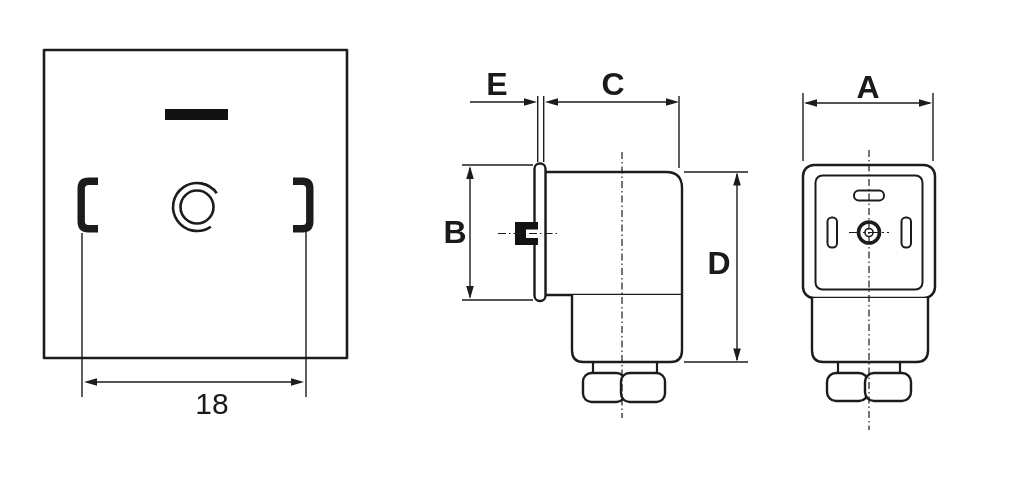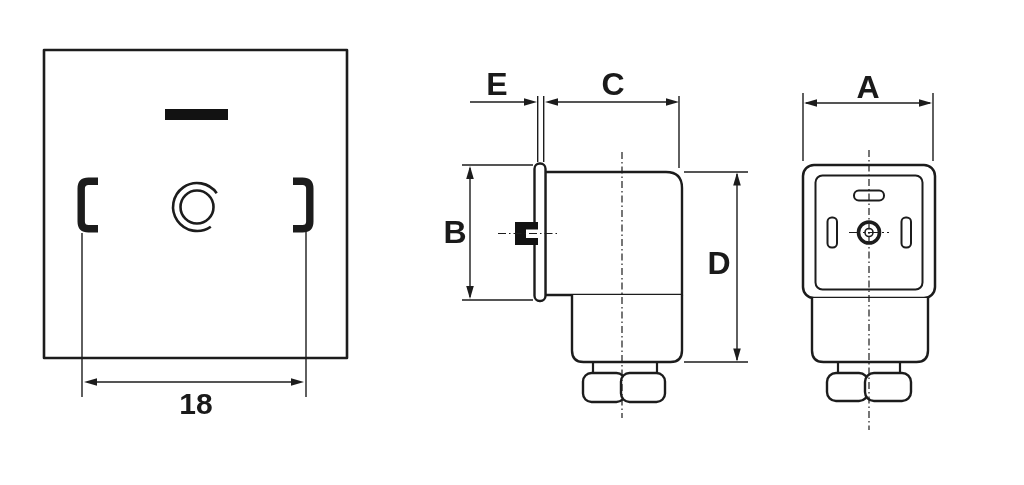--- a/index.html
+++ b/index.html
@@ -121,20 +121,20 @@
         <line x1="838" y1="362" x2="838" y2="373" stroke-width="2.2"></line>
         <line x1="900" y1="362" x2="900" y2="373" stroke-width="2.2"></line>
         <rect x="827" y="373" width="41" height="28" rx="9" stroke-width="2.4" fill="#ffffff"></rect>
         <rect x="865" y="373" width="46" height="28" rx="9" stroke-width="2.4" fill="#ffffff"></rect>
 
         <line x1="869" y1="150" x2="869" y2="430" stroke-width="1.2" stroke-dasharray="7 3 1.5 3"></line>
       </g>
     </g>
   </svg>
 
-  <div class="dim-label number" style="left:196px;top:404px;font-weight:bold;">18</div>
+  <div class="dim-label number" style="left:212px;top:404px;">18</div>
   <div class="dim-label letter" style="left:497px;top:84px;">E</div>
   <div class="dim-label letter" style="left:613px;top:84px;">C</div>
   <div class="dim-label letter" style="left:455px;top:232px;">B</div>
   <div class="dim-label letter" style="left:719px;top:263px;">D</div>
   <div class="dim-label letter" style="left:868px;top:87px;">A</div>
 
 </div>
 
 </body></html>

